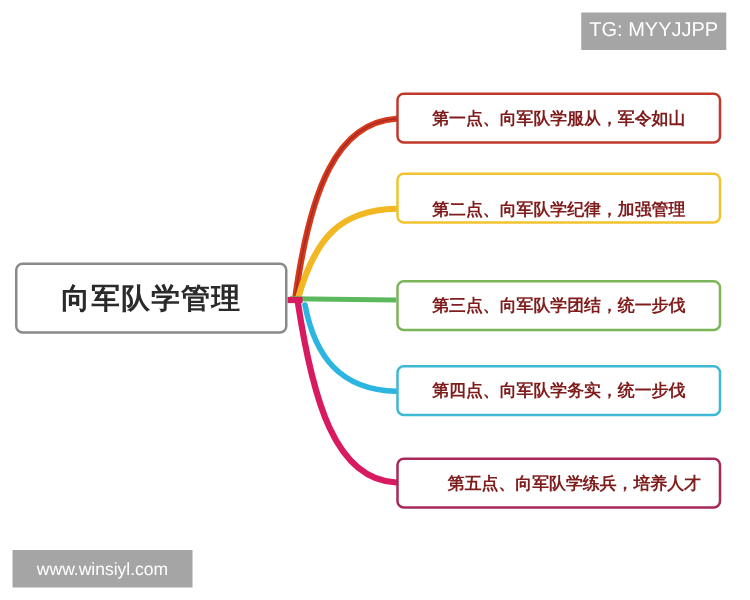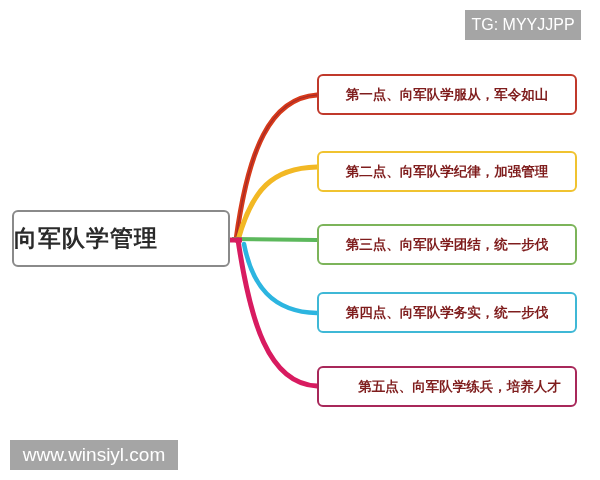--- a/index.html
+++ b/index.html
@@ -5,36 +5,36 @@
     html, body { margin: 0; padding: 0; }
     body {
       width: 600px; height: 480px; position: relative; overflow: hidden;
       background: #ffffff;
       font-family: "DejaVu Sans", "Liberation Sans", sans-serif;
     }
     .connectors { position: absolute; left: 0; top: 0; width: 600px; height: 480px; }
     .root-box {
       position: absolute; left: 12px; top: 210px; width: 218px; height: 57px;
       border: 2px solid #8a8a8a; border-radius: 6px; background: #ffffff;
-      display: flex; align-items: center; justify-content: flex-start;
+      display: flex; align-items: center; justify-content: center;
       box-sizing: border-box;
     }
     .root-text { font-size: 23px; font-weight: bold; color: #2a2a2a; letter-spacing: 1px; }
     .branch-box {
       position: absolute; left: 317px; width: 260px; height: 41px;
       border: 2px solid; border-radius: 6px; background: #ffffff;
       box-sizing: border-box; display: flex; align-items: center; justify-content: center;
     }
     .branch-text { font-size: 13.5px; font-weight: bold; color: #7f1d1d; white-space: nowrap; }
     .watermark {
       position: absolute; background: #a5a5a5; color: #ffffff;
       font-family: "Liberation Sans", sans-serif; display: flex; align-items: center; justify-content: center;
     }
     .wm-top { left: 465px; top: 10px; width: 116px; height: 30px; font-size: 16px; }
-    .wm-bottom { left: 10px; top: 440px; width: 168px; height: 30px; font-size: 19px; }
+    .wm-bottom { left: 10px; top: 440px; width: 144px; height: 30px; font-size: 14px; }
   </style>
 </head>
 <body>
 
 <svg class="connectors" viewBox="0 0 600 480">
 
   <path d="M236 240 C 248 150, 270 98, 317 95" fill="none" stroke="#d63a1a" stroke-width="5" stroke-linecap="round"></path>
   <path d="M236 240 C 248 150, 270 98, 317 95" fill="none" stroke="#a32a2a" stroke-width="1.2"></path>
 
   <path d="M238 240 C 252 190, 272 168, 317 167" fill="none" stroke="#f2b824" stroke-width="5" stroke-linecap="round"></path>
@@ -48,21 +48,21 @@
   <path d="M230 240 L 242 240" stroke="#d81b60" stroke-width="5"></path>
 </svg>
 
 <div class="root-box">
   <span class="root-text">向军队学管理</span>
 </div>
 
 <div class="branch-box" style="top:74px;border-color:#c0392b;">
   <span class="branch-text">第一点、向军队学服从，军令如山</span>
 </div>
-<div class="branch-box" style="top:151px;border-color:#f0c330;">
+<div class="branch-box" style="top:138px;border-color:#f0c330;align-items:flex-end;">
   <span class="branch-text">第二点、向军队学纪律，加强管理</span>
 </div>
 <div class="branch-box" style="top:224px;border-color:#7cb45a;">
   <span class="branch-text">第三点、向军队学团结，统一步伐</span>
 </div>
 <div class="branch-box" style="top:292px;border-color:#3fb8d6;">
   <span class="branch-text">第四点、向军队学务实，统一步伐</span>
 </div>
 <div class="branch-box" style="top:366px;border-color:#a8285a;padding-left:25px;">
   <span class="branch-text">第五点、向军队学练兵，培养人才</span>

